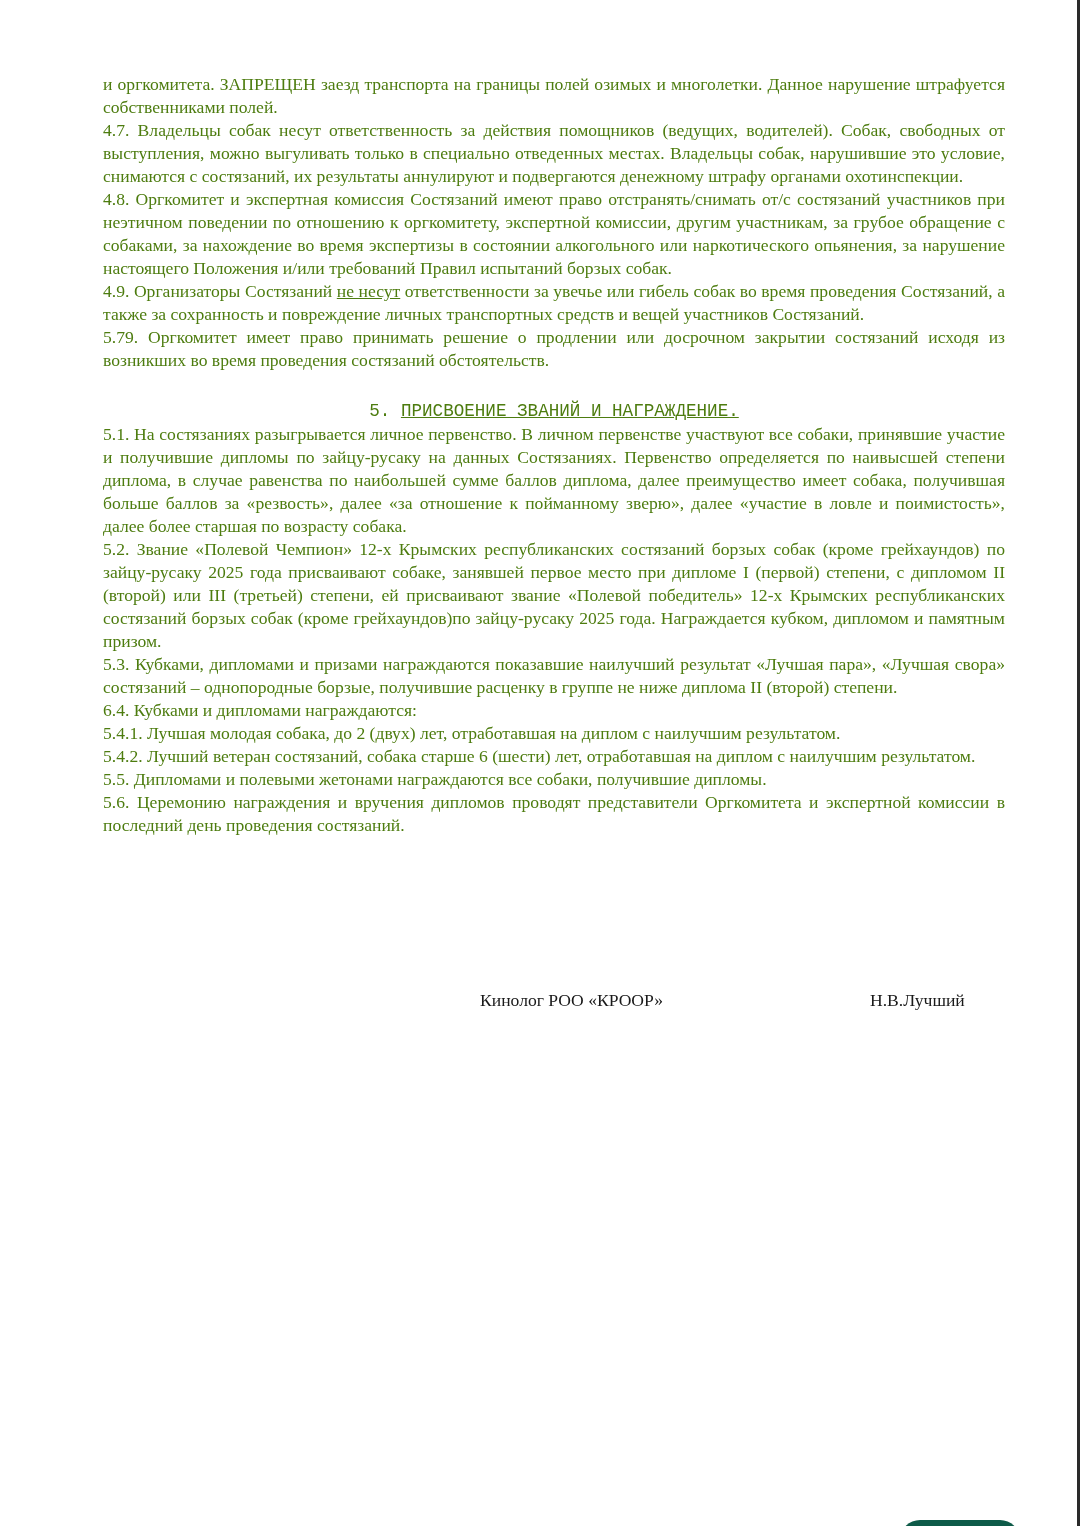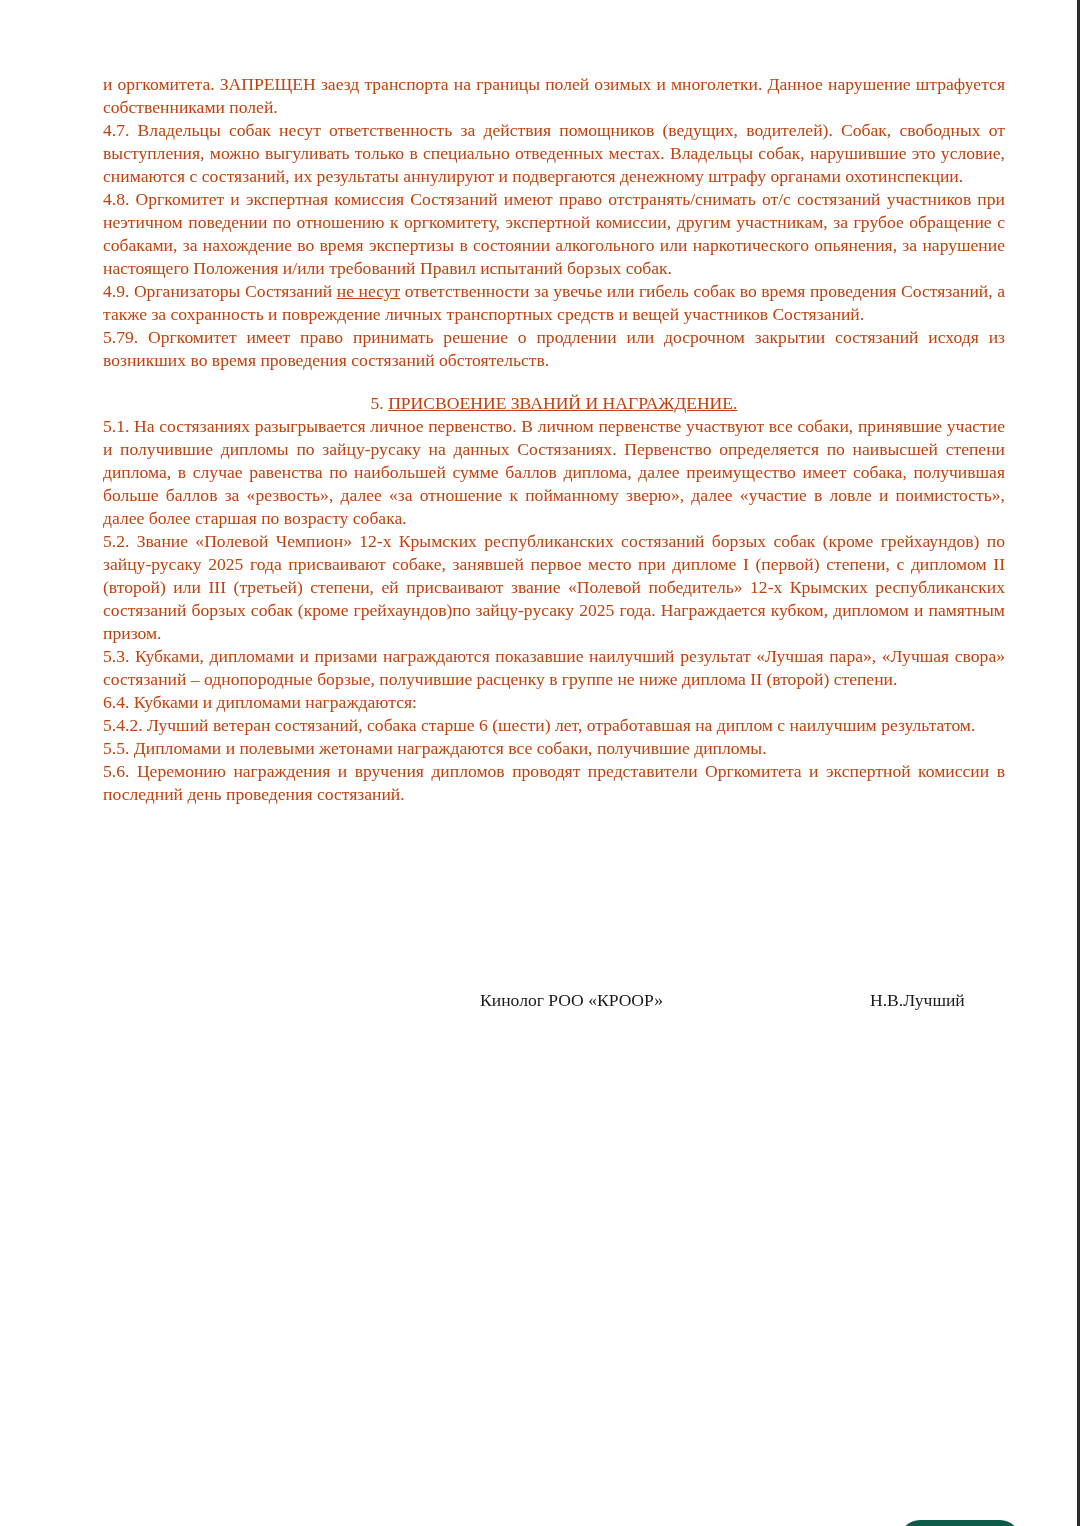--- a/index.html
+++ b/index.html
@@ -30,32 +30,33 @@
       background: #2a2a2a;
     }
     .content {
       position: absolute;
       left: 103px;
       top: 73px;
       width: 902px;
       font-family: "Liberation Serif", "DejaVu Serif", serif;
       font-size: 17.6px;
       line-height: 23px;
-      color: #c2410c;
+      color: #4d7c0f;
     }
     .para {
       margin: 0;
       text-align: justify;
       text-align-last: left;
     }
     .u { text-decoration: underline; }
     .section-heading {
       text-align: center;
-      margin: 20px 0 0 0;
+      margin: 28px 0 0 0;
       line-height: 23px;
+      font-family: Liberation Mono, monospace;
     }
     .section-heading .num { }
     .section-heading .title { text-decoration: underline; }
     .signature {
       position: absolute;
       top: 990px;
       left: 480px;
       width: 520px;
       font-family: "Liberation Serif", "DejaVu Serif", serif;
       font-size: 17.6px;
@@ -83,20 +84,21 @@
     <p class="para">4.8. Оргкомитет и экспертная комиссия Состязаний имеют право отстранять/снимать от/с состязаний участников при неэтичном поведении по отношению к оргкомитету, экспертной комиссии, другим участникам, за грубое обращение с собаками, за нахождение во время экспертизы в состоянии алкогольного или наркотического опьянения, за нарушение настоящего Положения и/или требований Правил испытаний борзых собак.</p>
     <p class="para"><span>4.9. Организаторы Состязаний </span><span class="u">не несут</span><span> ответственности за увечье или гибель собак во время проведения Состязаний, а также за сохранность и повреждение личных транспортных средств и вещей участников Состязаний.</span></p>
     <p class="para">5.79. Оргкомитет имеет право принимать решение о продлении или досрочном закрытии состязаний исходя из возникших во время проведения состязаний обстоятельств.</p>
 
     <div class="section-heading"><span class="num">5. </span><span class="title">ПРИСВОЕНИЕ ЗВАНИЙ И НАГРАЖДЕНИЕ.</span></div>
 
     <p class="para">5.1. На состязаниях разыгрывается личное первенство. В личном первенстве участвуют все собаки, принявшие участие и получившие дипломы по зайцу-русаку на данных Состязаниях. Первенство определяется по наивысшей степени диплома, в случае равенства по наибольшей сумме баллов диплома, далее преимущество имеет собака, получившая больше баллов за «резвость», далее «за отношение к пойманному зверю», далее «участие в ловле и поимистость», далее более старшая по возрасту собака.</p>
     <p class="para">5.2. Звание «Полевой Чемпион» 12-х Крымских республиканских состязаний борзых собак (кроме грейхаундов) по зайцу-русаку 2025 года присваивают собаке, занявшей первое место при дипломе I (первой) степени, с дипломом II (второй) или III (третьей) степени, ей присваивают звание «Полевой победитель» 12-х Крымских республиканских состязаний борзых собак (кроме грейхаундов)по зайцу-русаку 2025 года. Награждается кубком, дипломом и памятным призом.</p>
     <p class="para">5.3. Кубками, дипломами и призами награждаются показавшие наилучший результат «Лучшая пара», «Лучшая свора» состязаний – однопородные борзые, получившие расценку в группе не ниже диплома II (второй) степени.</p>
     <p class="para">6.4. Кубками и дипломами награждаются:</p>
+    <p class="para">5.4.1. Лучшая молодая собака, до 2 (двух) лет, отработавшая на диплом с наилучшим результатом.</p>
     <p class="para">5.4.2. Лучший ветеран состязаний, собака старше 6 (шести) лет, отработавшая на диплом с наилучшим результатом.</p>
     <p class="para">5.5. Дипломами и полевыми жетонами награждаются все собаки, получившие дипломы.</p>
     <p class="para">5.6. Церемонию награждения и вручения дипломов проводят представители Оргкомитета и экспертной комиссии в последний день проведения состязаний.</p>
   </div>
 
   <div class="signature">
     <span class="sig-left">Кинолог РОО «КРООР»</span>
     <span class="sig-right">Н.В.Лучший</span>
   </div>
 </div>

